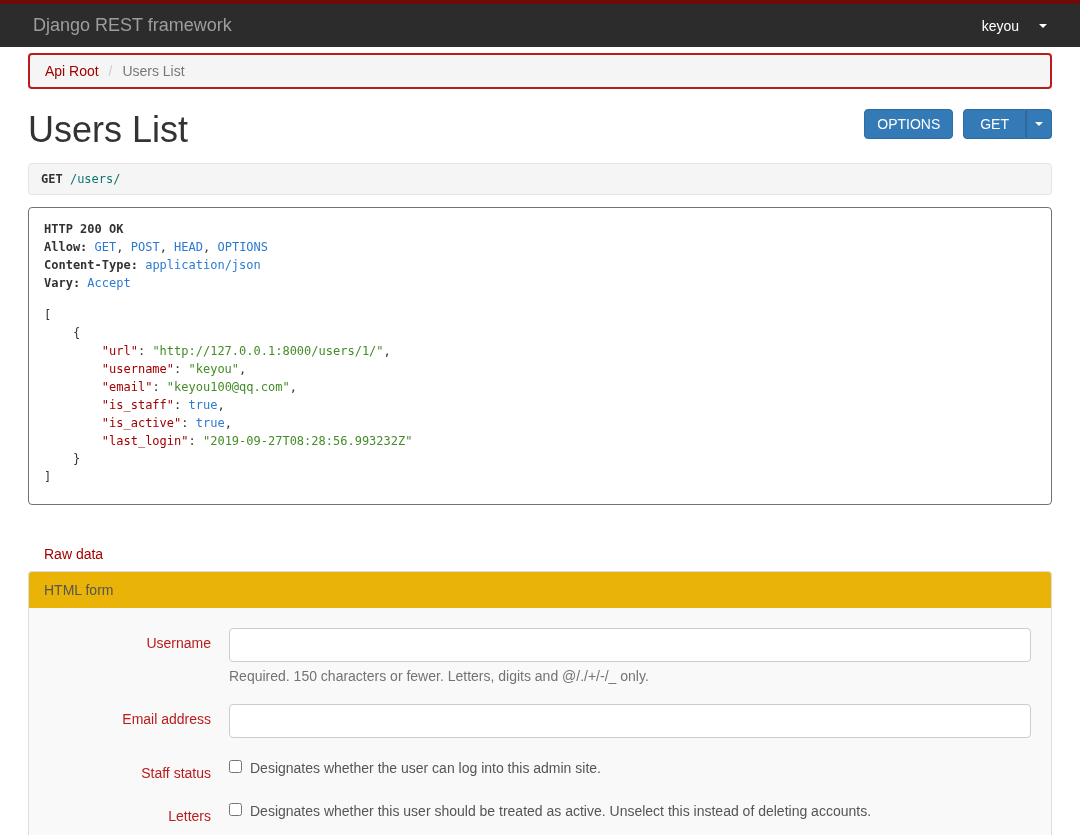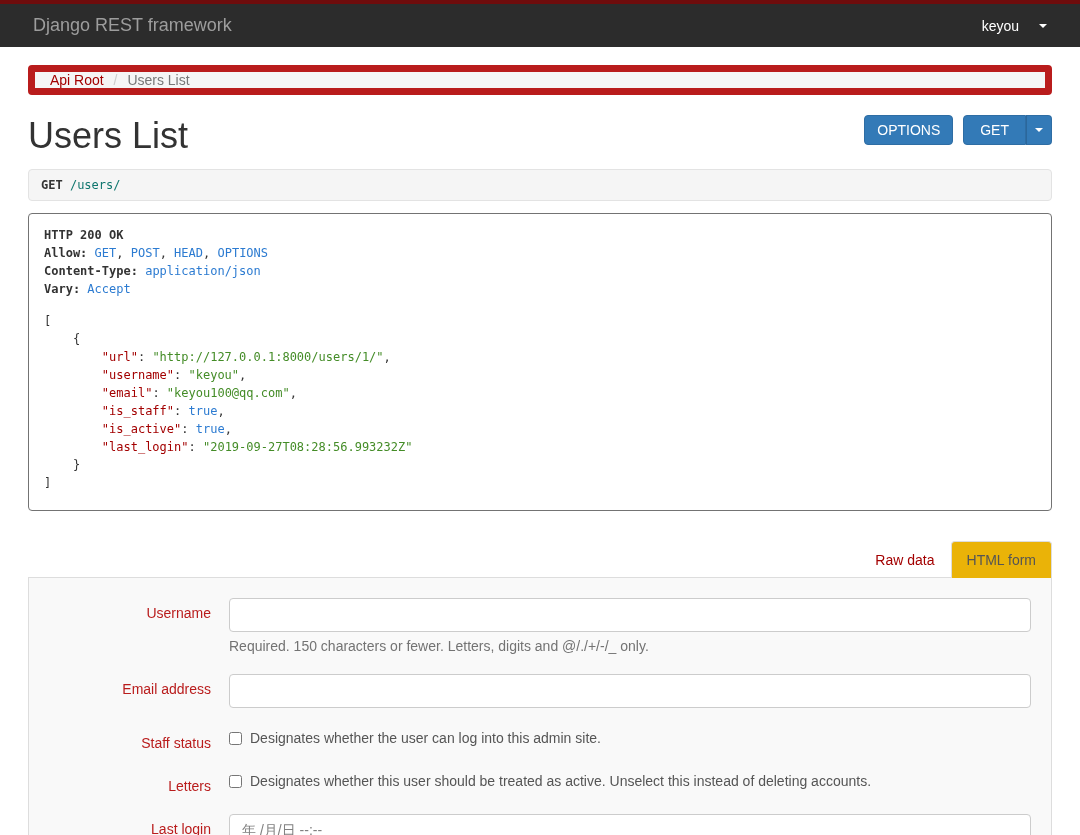--- a/index.html
+++ b/index.html
@@ -3,49 +3,49 @@
 <meta charset="utf-8">
 <style>
 * { box-sizing: border-box; margin: 0; padding: 0; }
 body { font-family: -apple-system, BlinkMacSystemFont, "Segoe UI", Helvetica, Arial, sans-serif; font-size: 14px; color: #333; background: #fff; }
 .topbar-accent { height: 4px; background: #6e0c0c; }
 .navbar { background: #2c2c2c; color: #9d9d9d; height: 43px; display: flex; align-items: center; justify-content: space-between; padding: 0 15px; }
 .navbar-brand { color: #9d9d9d; font-size: 18px; padding-left: 18px; cursor: pointer; }
 .navbar-user { color: #fff; font-size: 14px; cursor: pointer; display: flex; align-items: center; gap: 20px; padding-right: 18px; }
 .caret { width: 0; height: 0; border-left: 4px solid transparent; border-right: 4px solid transparent; border-top: 4px solid #fff; }
 .container { width: 1024px; margin: 0 auto; padding: 0 0; }
-.breadcrumb { background: #f5f5f5; border: 7px solid #b91c1c; border-radius: 4px; padding: 0 15px; margin: 18px 0 20px; }
+.breadcrumb { background: #f5f5f5; border: 2px solid #b91c1c; border-radius: 4px; padding: 8px 15px; margin: 6px 0 20px; }
 .breadcrumb a { color: #A30000; text-decoration: none; }
 .breadcrumb .sep { color: #ccc; padding: 0 6px; }
 .breadcrumb .active { color: #777; }
 .page-header { display: flex; align-items: flex-start; justify-content: space-between; margin-bottom: 12px; }
 h1 { font-size: 36px; font-weight: 500; color: #333; }
 .btn { display: inline-flex; align-items: center; justify-content: center; border-radius: 4px; border: 1px solid transparent; cursor: pointer; font-size: 14px; padding: 6px 12px; }
 .btn-primary { background: #337ab7; border-color: #2e6da4; color: #fff; }
 .btn-group { display: inline-flex; margin-left: 6px; }
 .btn-group .btn:first-child { border-top-right-radius: 0; border-bottom-right-radius: 0; }
 .btn-group .btn.caret-btn { border-top-left-radius: 0; border-bottom-left-radius: 0; border-left: 1px solid rgba(0,0,0,0.15); padding: 6px 8px; }
 .request-info { background: #f5f5f5; border: 1px solid #e3e3e3; border-radius: 4px; padding: 8px 12px; margin-bottom: 12px; font-family: Consolas, Menlo, monospace; font-size: 12px; color: #333; }
 .response { background: #fff; border: 1px solid #737373; border-radius: 4px; padding: 12px 15px 18px; margin-bottom: 30px; }
 pre.meta, pre.body { font-family: Consolas, Menlo, monospace; font-size: 12px; line-height: 1.5; white-space: pre; }
 pre.meta { margin-bottom: 14px; }
 .k { color: #A30000; }
 .s { color: #448c27; }
 .b { color: #2c7bd1; }
 .hdr { font-weight: 700; color: #333; }
-.tabs { display: flex; justify-content: flex-end; border-bottom: 1px solid #ddd; }
+.tabs { display: flex; justify-content: flex-end; border-bottom: 1px solid #ddd; flex-direction: column; }
 .tab { padding: 10px 15px; border: 1px solid transparent; border-bottom: none; margin-bottom: -1px; cursor: pointer; color: #A30000; border-radius: 4px 4px 0 0; }
 .tab.active { color: #555; background: #eab308; border-color: #ddd #ddd #fff; }
 .form-panel { border: 1px solid #ddd; border-top: none; border-radius: 0 0 4px 4px; background: #f9f9f9; padding: 20px 20px 18px; }
 .form-row { display: flex; align-items: flex-start; margin-bottom: 20px; }
 .form-label { width: 180px; text-align: right; padding-right: 18px; font-weight: 400; padding-top: 7px; color: #b91c1c; }
 .form-field { flex: 1; }
 .form-field input[type="text"], .form-field input[type="email"] { width: 100%; height: 34px; padding: 6px 12px; border: 1px solid #ccc; border-radius: 4px; background: #fff; font-size: 14px; }
 .help { color: #737373; font-size: 14px; margin-top: 6px; }
-.checkbox-line { display: flex; align-items: center; gap: 8px; padding-top: 2px; }
+.checkbox-line { display: flex; align-items: flex-start; gap: 8px; padding-top: 2px; }
 .checkbox-line input { width: 13px; height: 13px; }
 .checkbox-help { color: #555; }
 .datetime-box { display: flex; width: 100%; height: 34px; border: 1px solid #ccc; border-radius: 4px; background: #fff; align-items: center; padding: 0 12px; color: #808080; gap: 4px; }
 </style>
 </head>
 <body>
 
 <div class="topbar-accent"></div>
 
 <div class="navbar">

